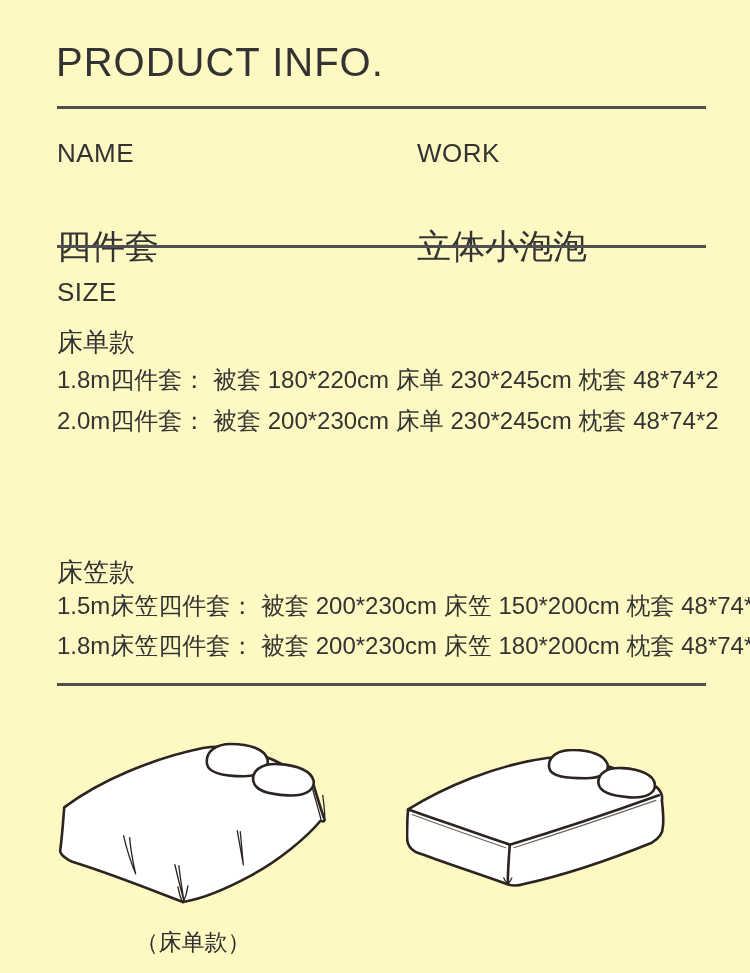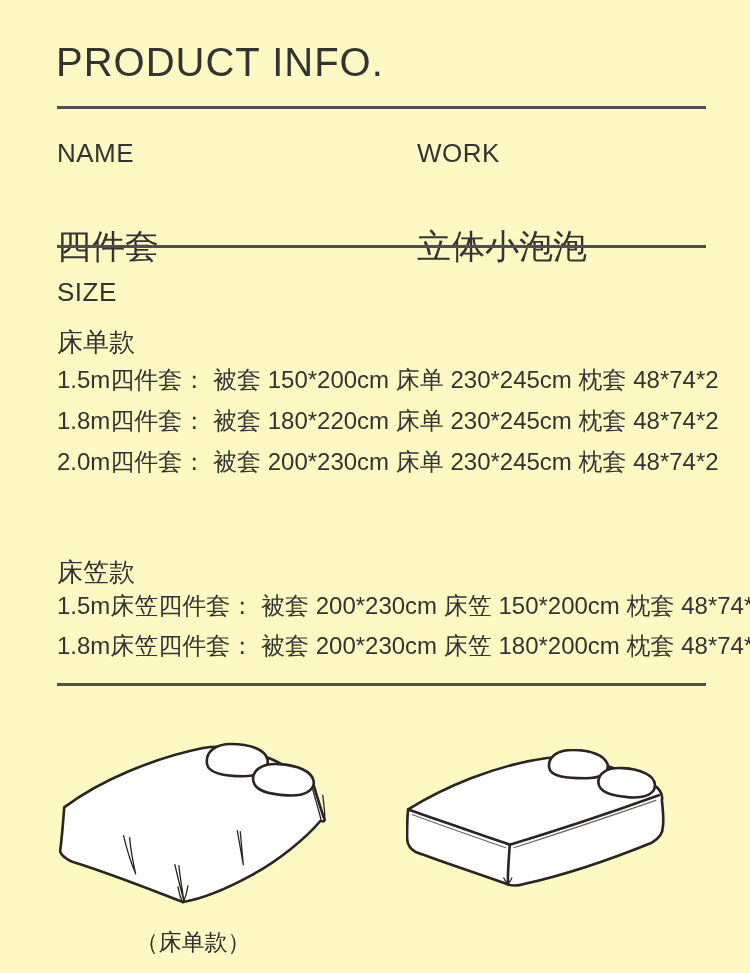--- a/index.html
+++ b/index.html
@@ -82,21 +82,20 @@
   <div class="info-label col-right">WORK</div>
   <div class="info-value col-left">四件套</div>
   <div class="info-value col-right">立体小泡泡</div>
 
   <div class="rule rule-2"></div>
 
   <div class="size-heading">SIZE</div>
 
   <div class="group-title group-title-1">床单款</div>
   <div class="spec-rows spec-rows-1">
-    <div>1.5m四件套： 被套 150*200cm 床单 230*245cm 枕套 48*74*2</div>
     <div>1.8m四件套： 被套 180*220cm 床单 230*245cm 枕套 48*74*2</div>
     <div>2.0m四件套： 被套 200*230cm 床单 230*245cm 枕套 48*74*2</div>
   </div>
 
   <div class="group-title group-title-2">床笠款</div>
   <div class="spec-rows spec-rows-2">
     <div>1.5m床笠四件套： 被套 200*230cm 床笠 150*200cm 枕套 48*74*2</div>
     <div>1.8m床笠四件套： 被套 200*230cm 床笠 180*200cm 枕套 48*74*2</div>
   </div>
 

